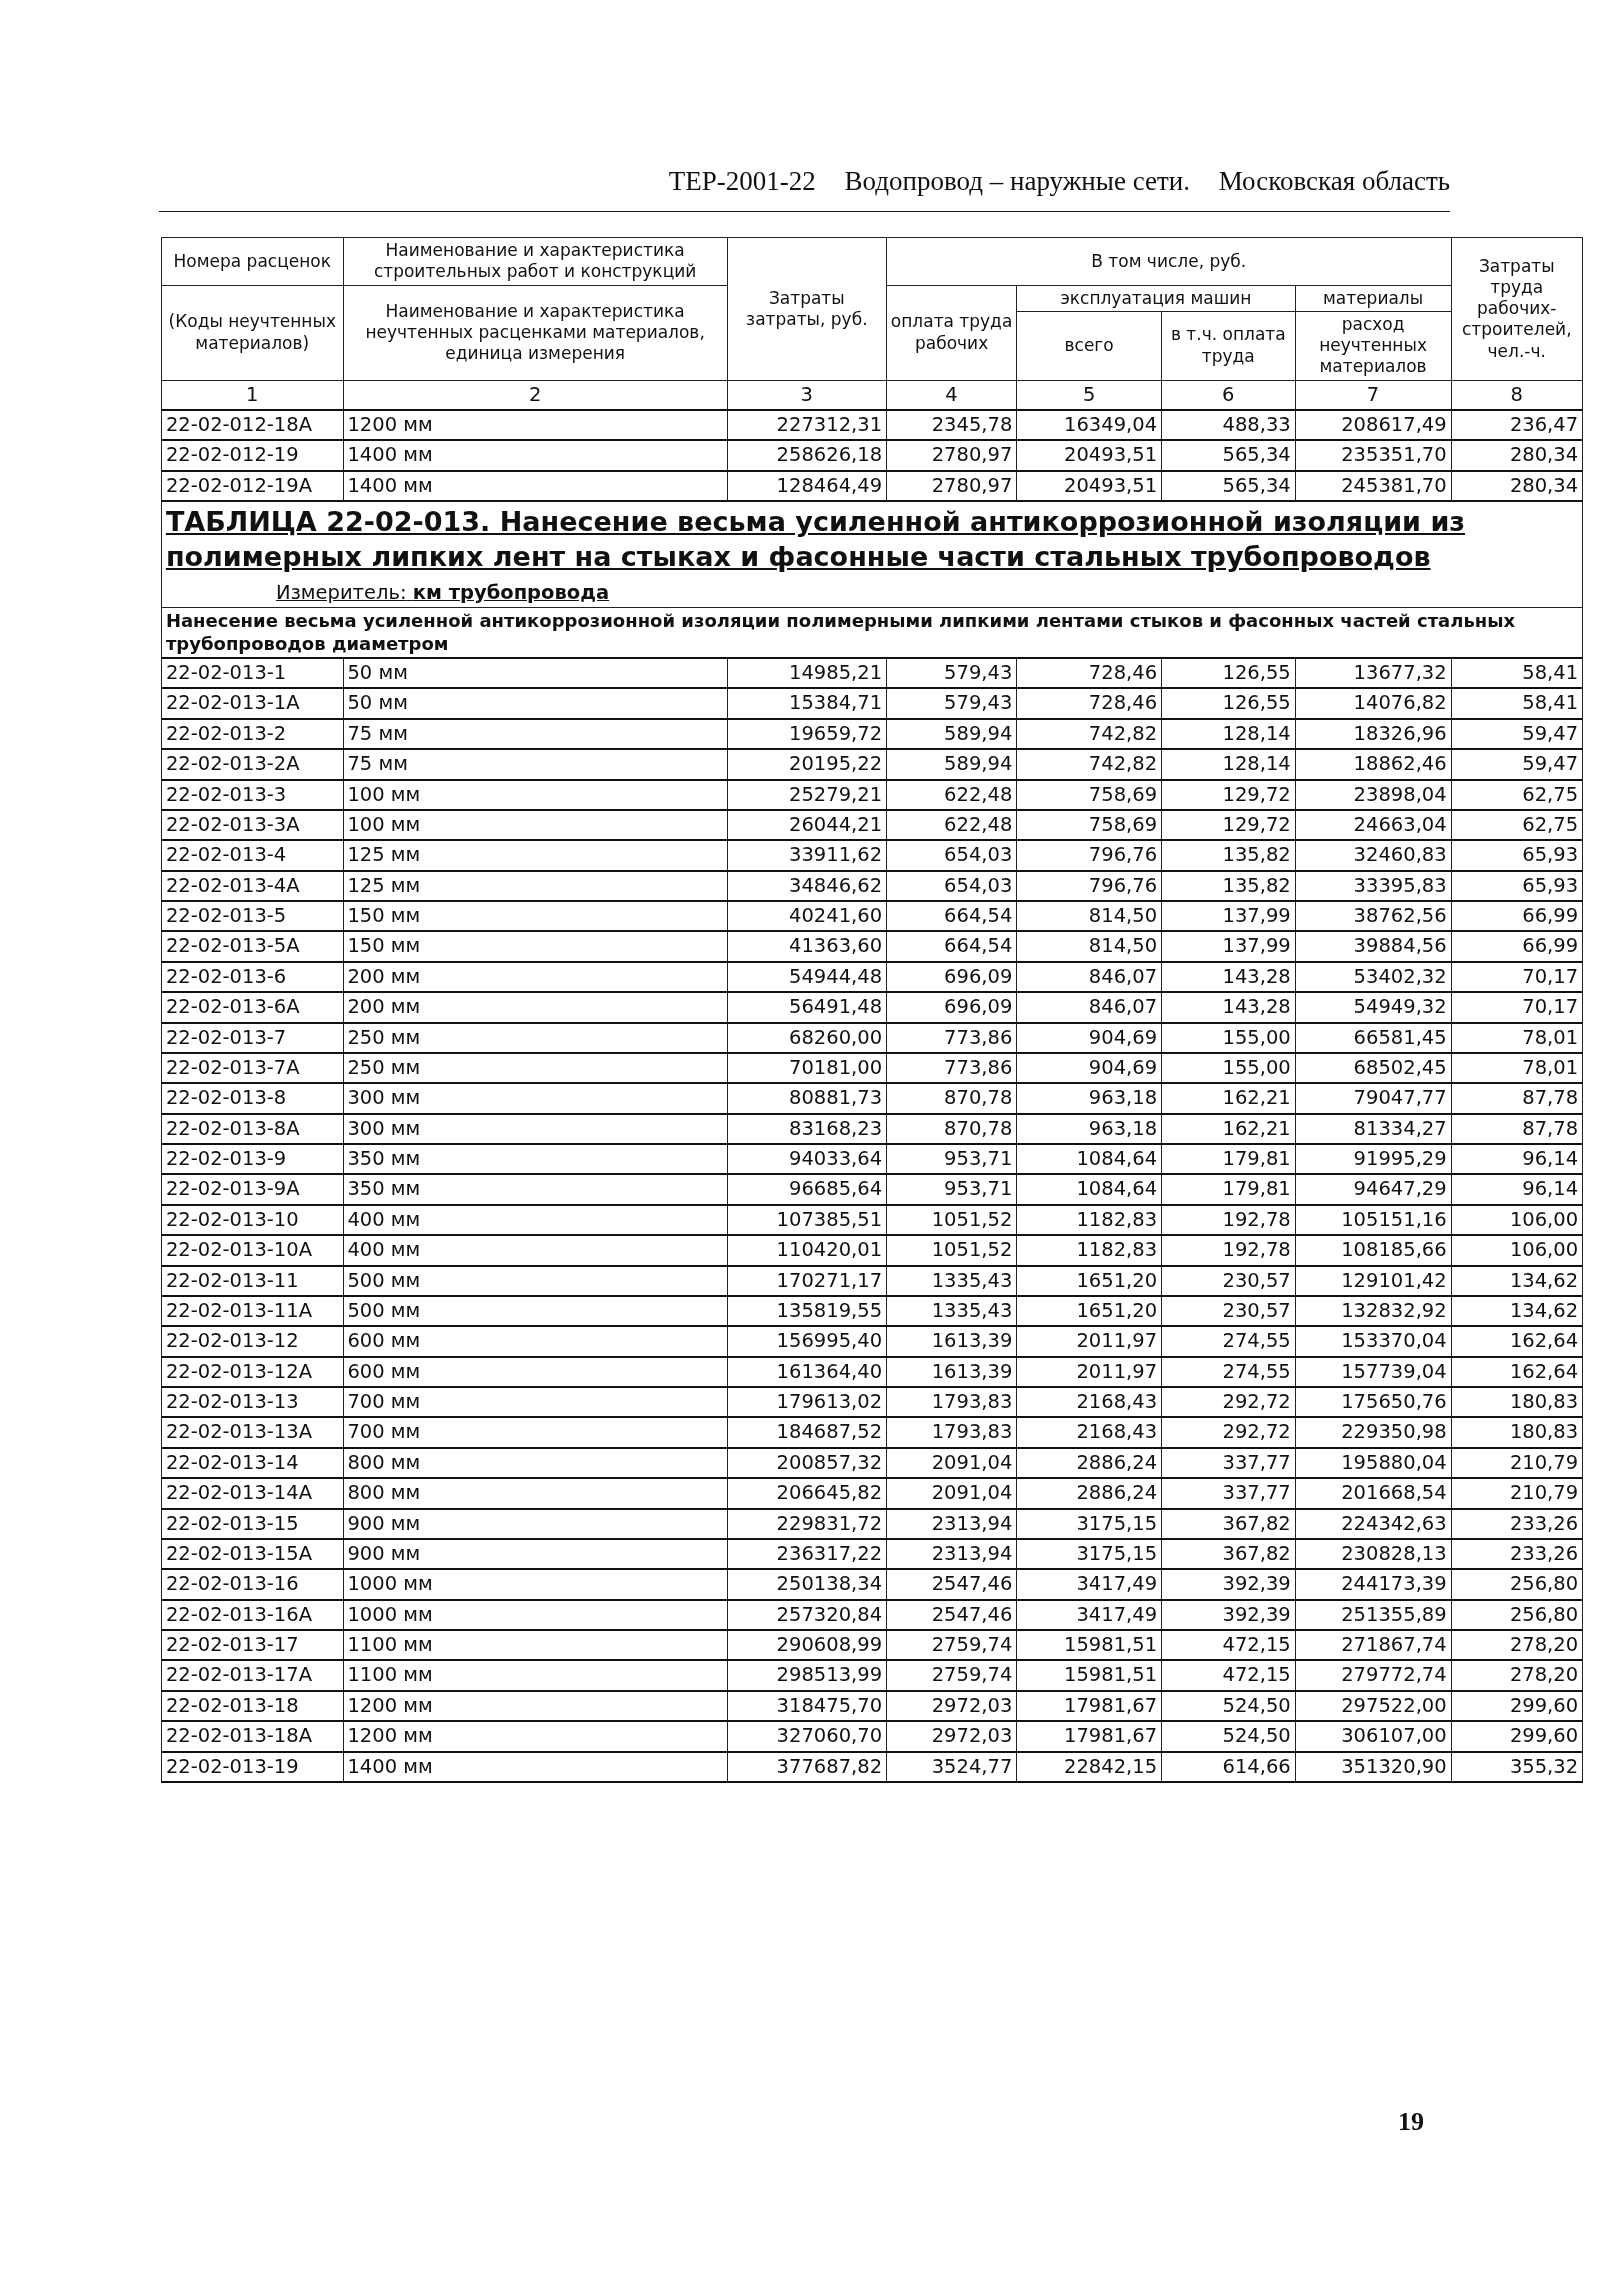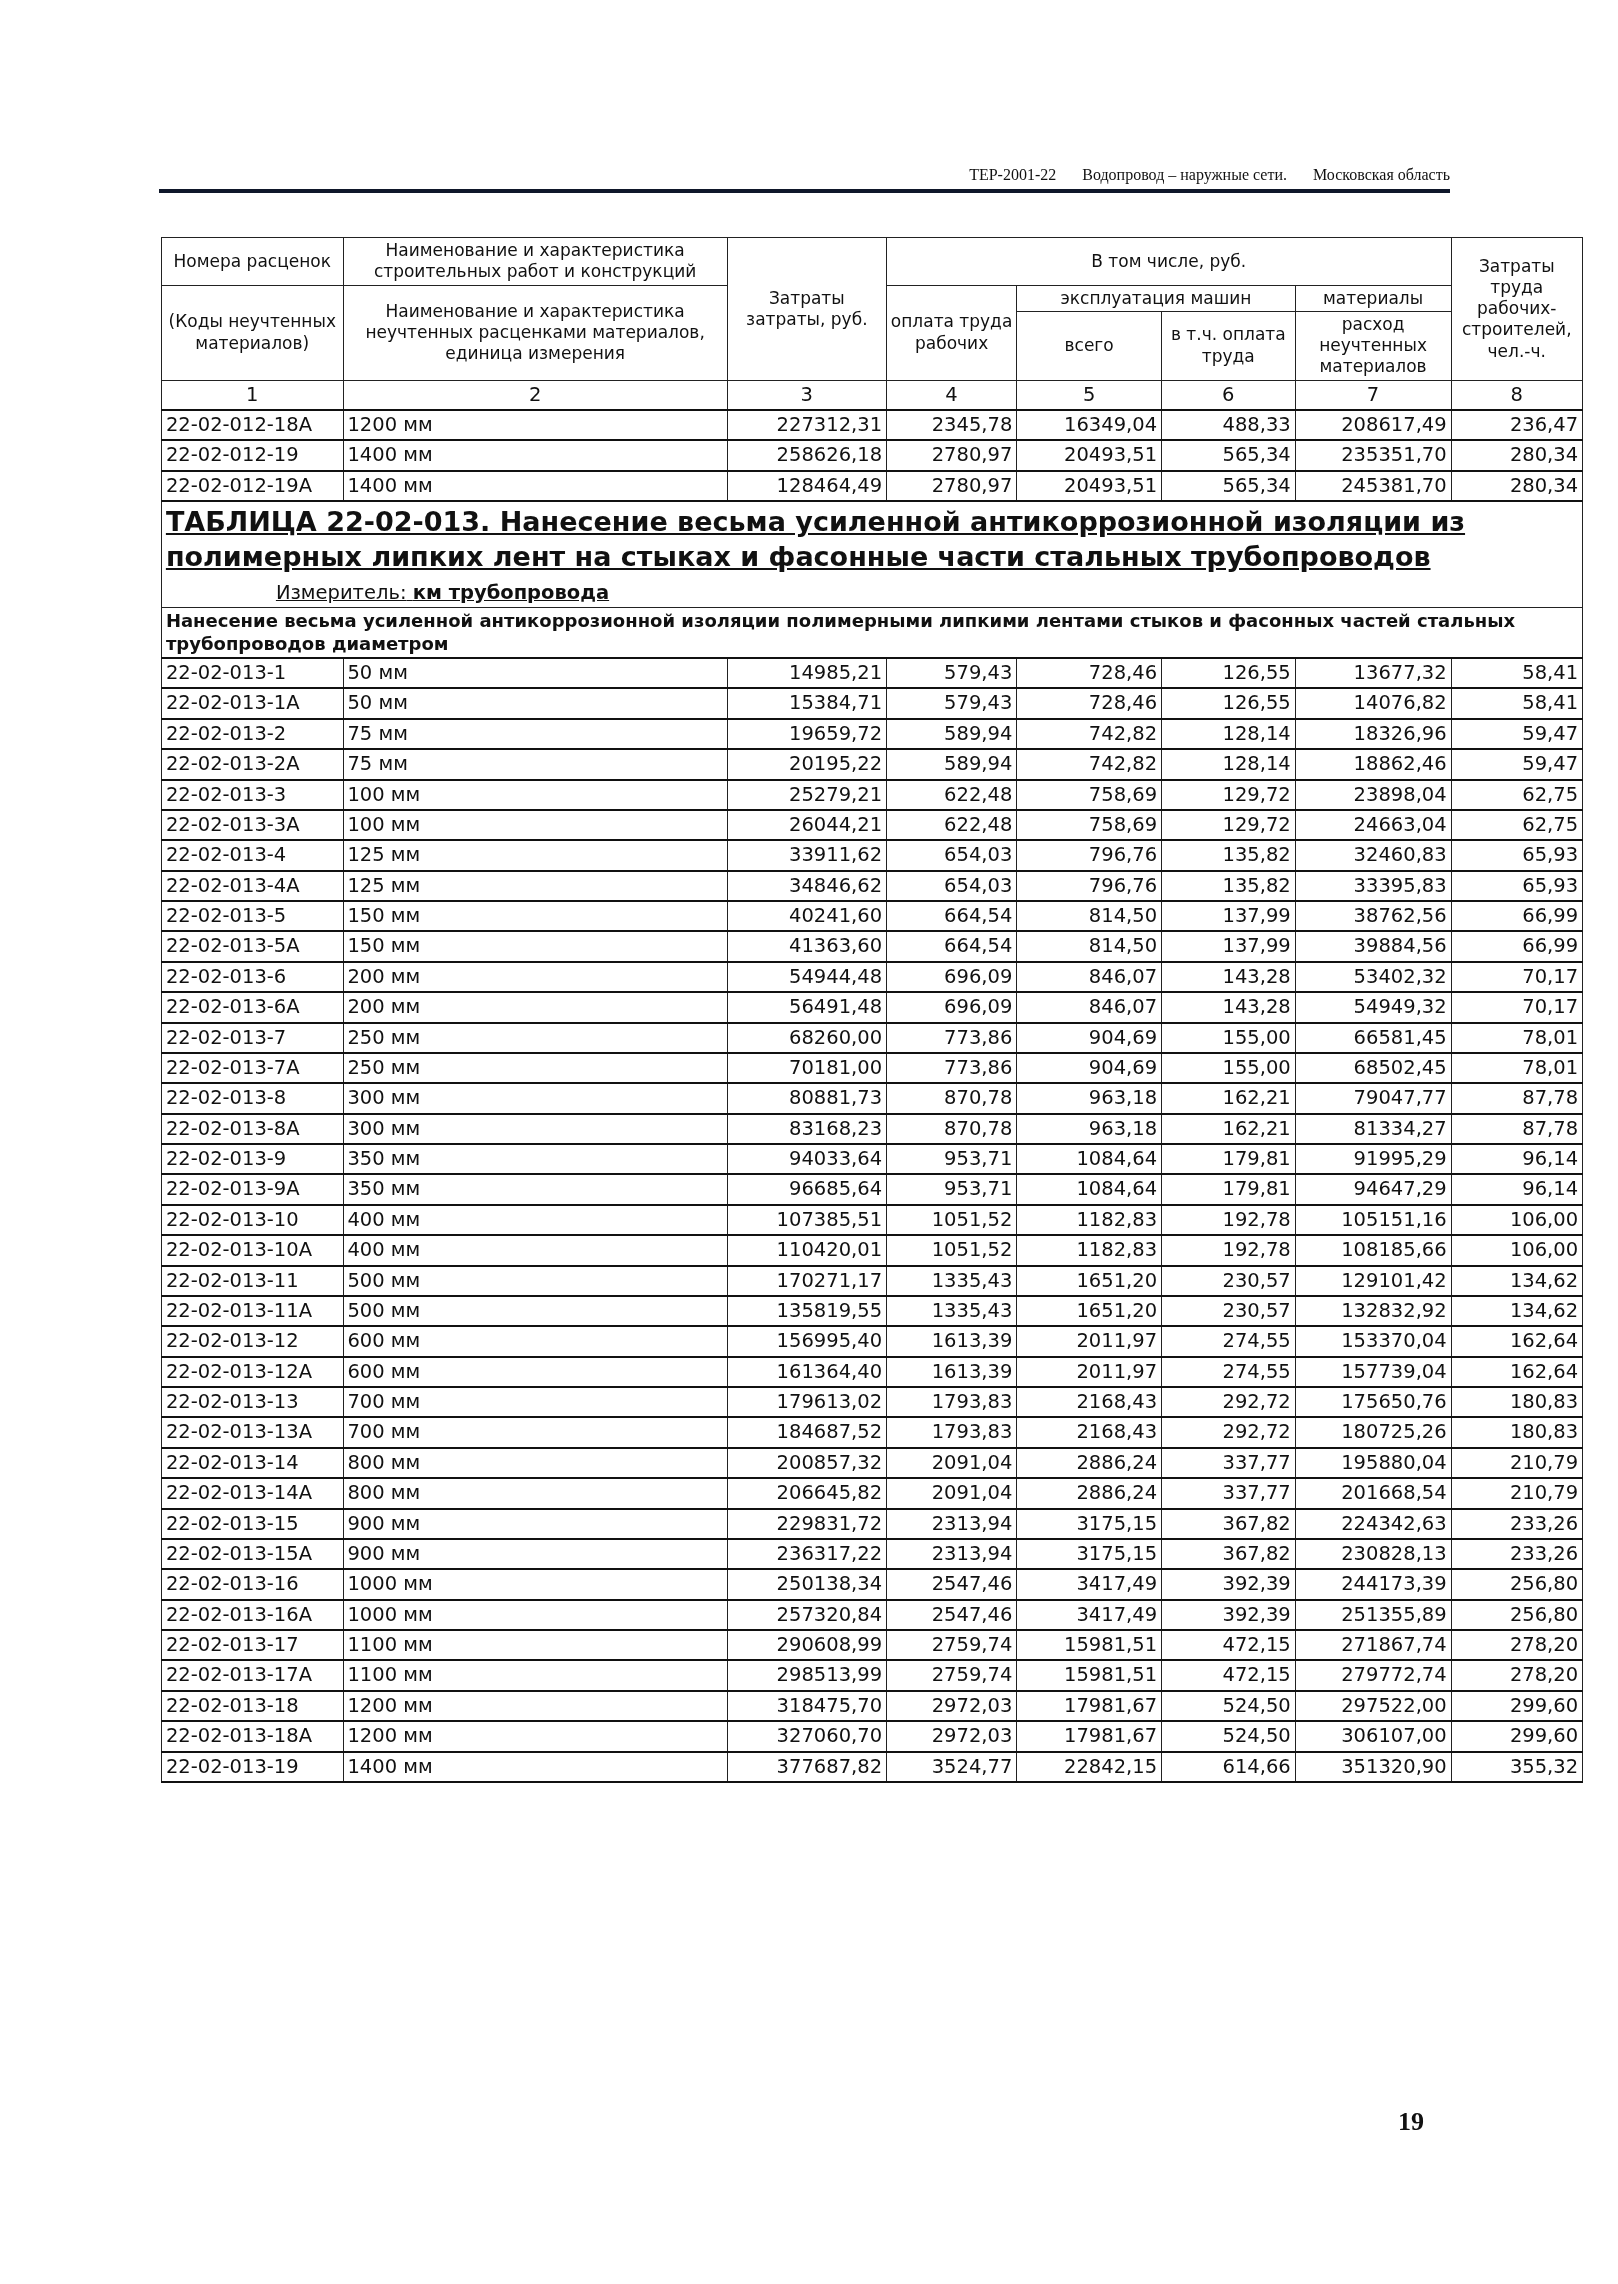--- a/index.html
+++ b/index.html
@@ -1,21 +1,21 @@
 <!DOCTYPE html>
 <html style="font-size:10.4px"><head>
 <meta charset="utf-8">
 <style>
   html, body { margin: 0; padding: 0; background: #ffffff; }
   body { width: 1619px; height: 2284px; position: relative; overflow: hidden; color: #111; }
   .page-header {
     position: absolute; left: 159px; top: 166px; width: 1291px;
-    font-family: "Liberation Serif", serif; font-size: 16px;
-    text-align: right; padding-bottom: 5px;
-    border-bottom: 4px solid #0f172a;
+    font-family: "Liberation Serif", serif; font-size: 27px;
+    text-align: right; padding-bottom: 14px;
+    border-bottom: 1px solid #0f172a;
   }
   .page-header span { margin-left: 22px; }
   table.main {
     position: absolute; left: 161px; top: 237px; width: 1422px;
     border-collapse: collapse; table-layout: fixed;
     font-family: "DejaVu Sans", sans-serif; font-size: 19.5px;
   }
   table.main td, table.main th {
     border: 1.3px solid #222; padding: 2px 3.9px; vertical-align: top;
     line-height: 1.25;
@@ -388,21 +388,21 @@
         <td class="num">175650,76</td>
         <td class="num">180,83</td>
       </tr>
       <tr class="rowline">
         <td class="code">22-02-013-13А</td>
         <td class="name">700 мм</td>
         <td class="num">184687,52</td>
         <td class="num">1793,83</td>
         <td class="num">2168,43</td>
         <td class="num">292,72</td>
-        <td class="num">180725,26</td>
+        <td class="num">229350,98</td>
         <td class="num">180,83</td>
       </tr>
       <tr class="rowline">
         <td class="code">22-02-013-14</td>
         <td class="name">800 мм</td>
         <td class="num">200857,32</td>
         <td class="num">2091,04</td>
         <td class="num">2886,24</td>
         <td class="num">337,77</td>
         <td class="num">195880,04</td>

